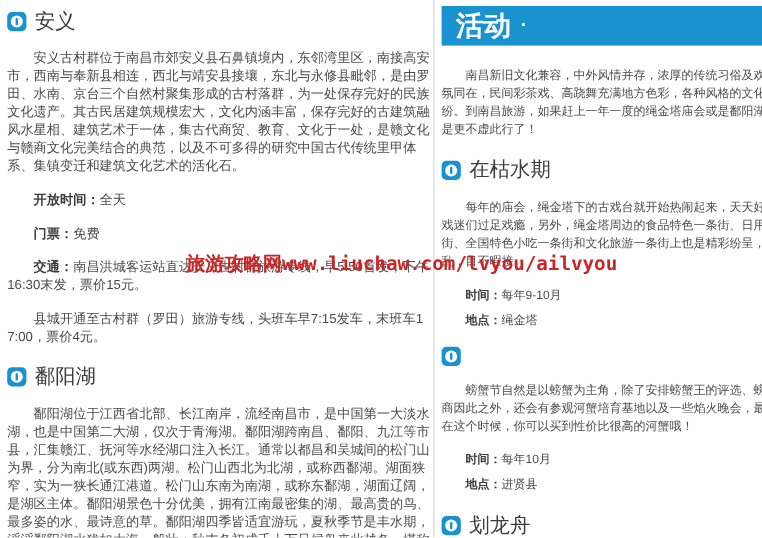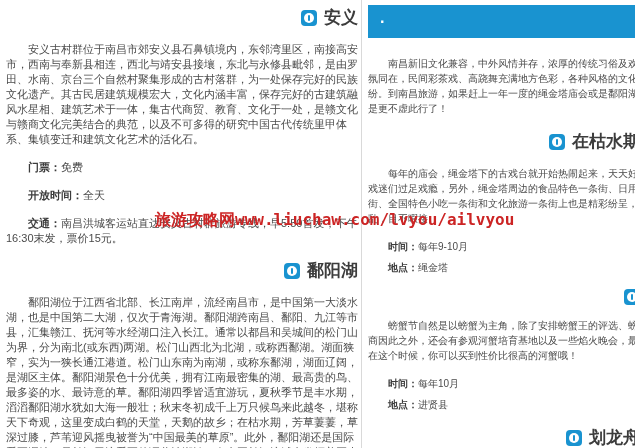--- a/index.html
+++ b/index.html
@@ -7,22 +7,22 @@
   html,body{margin:0;padding:0;}
   body{
     width:635px;height:448px;overflow:hidden;position:relative;background:#fff;
     font-family:"Liberation Sans","DejaVu Sans",sans-serif;
   }
   .page{position:relative;width:700px;height:448px;}
   .col-left{position:absolute;left:6px;top:0;width:352px;}
   .col-right{position:absolute;left:368px;top:5px;width:272px;}
   .divider{position:absolute;left:361px;top:0;width:1px;height:448px;background:var(--divider);}
 
-  .sec-title{display:flex;align-items:center;gap:7px;font-size:17px;font-weight:bold;
-    color:var(--heading);margin:10px 0 4px;justify-content:flex-end;}
+  .sec-title{display:flex;align-items:center;gap:7px;font-size:17px;font-weight:normal;
+    color:var(--heading);margin:10px 0 4px;}
   .col-left section:first-child .sec-title{margin-top:6px;}
   .col-right .sec-title{margin:14px 0 4px;}
 
   .badge{width:16px;height:16px;border-radius:4px;background:var(--accent);
     display:inline-flex;align-items:center;justify-content:center;flex:0 0 16px;}
   .badge-inner{width:10px;height:10px;background:#fff;border-radius:50%;position:relative;}
   .badge-inner::after{content:"";position:absolute;left:4px;top:2px;width:2px;height:6px;
     background:var(--accent);border-radius:1px;}
 
   .body{font-size:11px;line-height:15px;color:var(--body);margin:13px 0;
@@ -50,41 +50,43 @@
 <div class="page">
   <div class="col-left">
   <section class="sec">
     <h2 class="sec-title">
       <span class="badge">
             <span class="badge-inner"></span>
           </span>
       <span class="sec-title-text">安义</span>
     </h2>
   <p class="body indent">安义古村群位于南昌市郊安义县石鼻镇境内，东邻湾里区，南接高安市，西南与奉新县相连，西北与靖安县接壤，东北与永修县毗邻，是由罗田、水南、京台三个自然村聚集形成的古村落群，为一处保存完好的民族文化遗产。其古民居建筑规模宏大，文化内涵丰富，保存完好的古建筑融风水星相、建筑艺术于一体，集古代商贸、教育、文化于一处，是赣文化与赣商文化完美结合的典范，以及不可多得的研究中国古代传统里甲体系、集镇变迁和建筑文化艺术的活化石。</p>
+  <p class="body info"><b class="lbl">开放时间：</b><span>全天</span></p>
+
   <p class="body info"><b class="lbl">门票：</b><span>免费</span></p>
-
-  <p class="body info"><b class="lbl">开放时间：</b><span>全天</span></p>
 
   <p class="body info"><b class="lbl">交通：</b><span>南昌洪城客运站直达安义古村群旅游专线，早5:50首发，下午16:30末发，票价15元。</span></p>
 
+  <p class="body info"><b class="lbl"></b><span>县城开通至古村群（罗田）旅游专线，头班车早7:15发车，末班车17:00，票价4元。</span></p>
 </section>
 
   <section class="sec">
     <h2 class="sec-title">
       <span class="badge">
             <span class="badge-inner"></span>
           </span>
       <span class="sec-title-text">鄱阳湖</span>
     </h2>
   <p class="body indent">鄱阳湖位于江西省北部、长江南岸，流经南昌市，是中国第一大淡水湖，也是中国第二大湖，仅次于青海湖。鄱阳湖跨南昌、鄱阳、九江等市县，汇集赣江、抚河等水经湖口注入长江。通常以都昌和吴城间的松门山为界，分为南北(或东西)两湖。松门山西北为北湖，或称西鄱湖。湖面狭窄，实为一狭长通江港道。松门山东南为南湖，或称东鄱湖，湖面辽阔，是湖区主体。鄱阳湖景色十分优美，拥有江南最密集的湖、最高贵的鸟、最多姿的水、最诗意的草。鄱阳湖四季皆适宜游玩，夏秋季节是丰水期，滔滔鄱阳湖水犹如大海一般壮；秋末冬初成千上万只候鸟来此越冬，堪称天下奇观，这里变成白鹤的天堂，天鹅的故乡；在枯水期，芳草萋萋，草深过膝，芦苇迎风摇曳被誉为“中国最美的草原”。此外，鄱阳湖还是国际重要湿地，是长江干流重要的调蓄性湖泊，在中国长江流域中发挥着巨大的调蓄洪水和保护生物多样性等特殊生态功能，是我国十大生态功能保</p>
       </section>
 </div>
   <div class="divider"></div>
   <div class="col-right">
     <div class="activities-bar">
+      <span class="bar-zh">活动</span>
       <span class="bar-dot">·</span>
     </div>
     <p class="body indent intro">南昌新旧文化兼容，中外风情并存，浓厚的传统习俗及欢氛同在，民间彩茶戏、高跷舞充满地方色彩，各种风格的文化纷。到南昌旅游，如果赶上一年一度的绳金塔庙会或是鄱阳湖是更不虚此行了！</p>
     <div id="right-sections">
   <section class="sec">
     <h2 class="sec-title">
       <span class="badge">
               <span class="badge-inner"></span>
             </span>
       <span class="sec-title-text">在枯水期</span>

